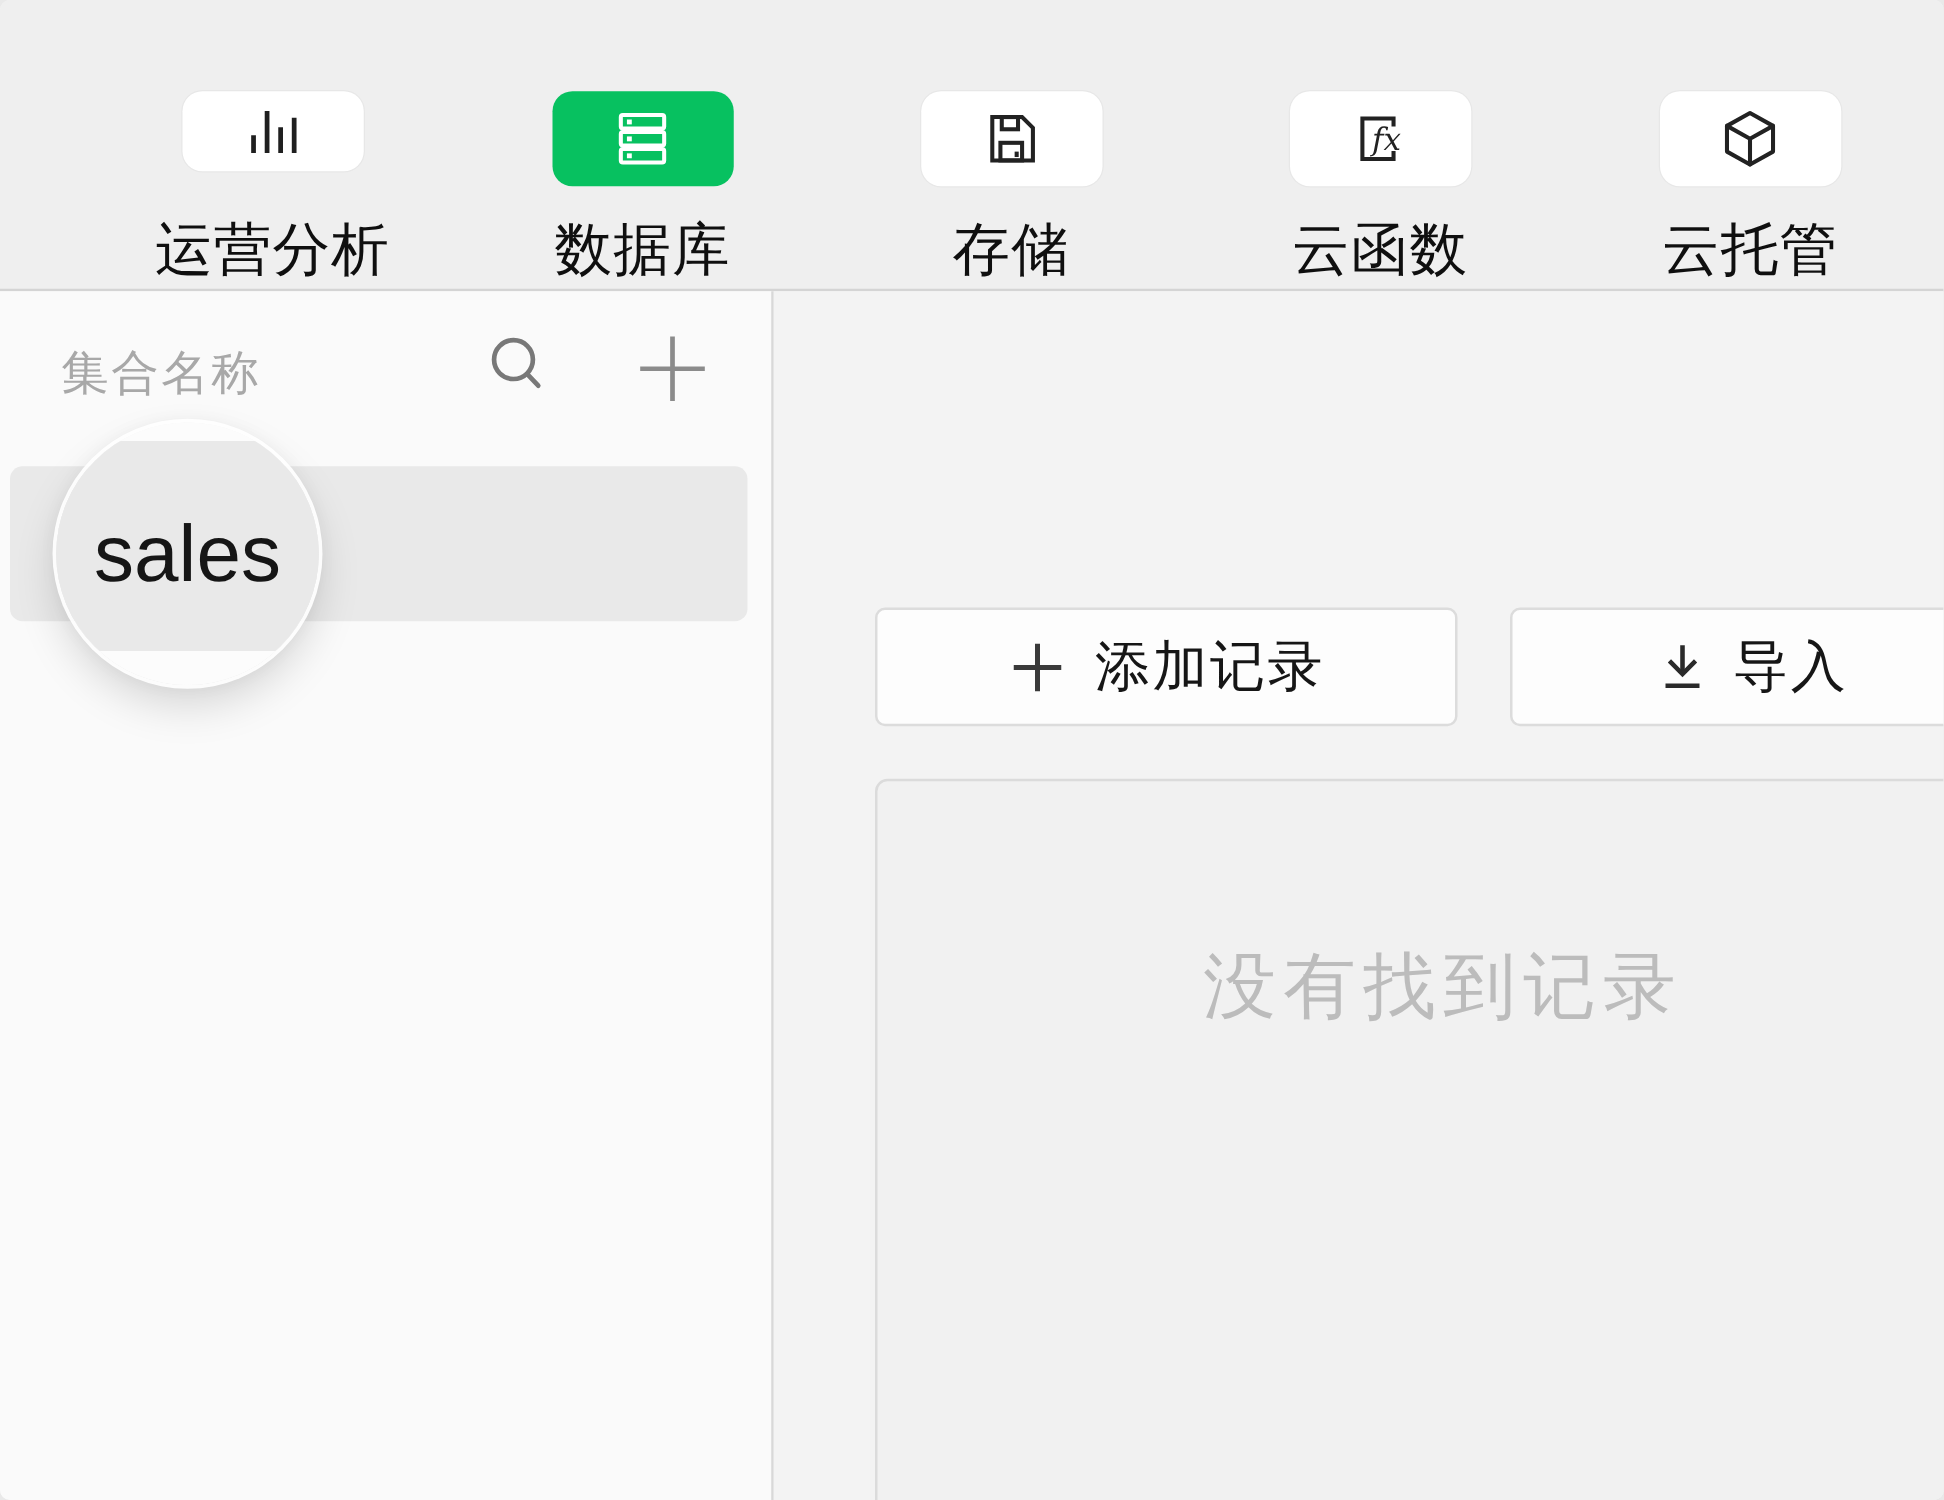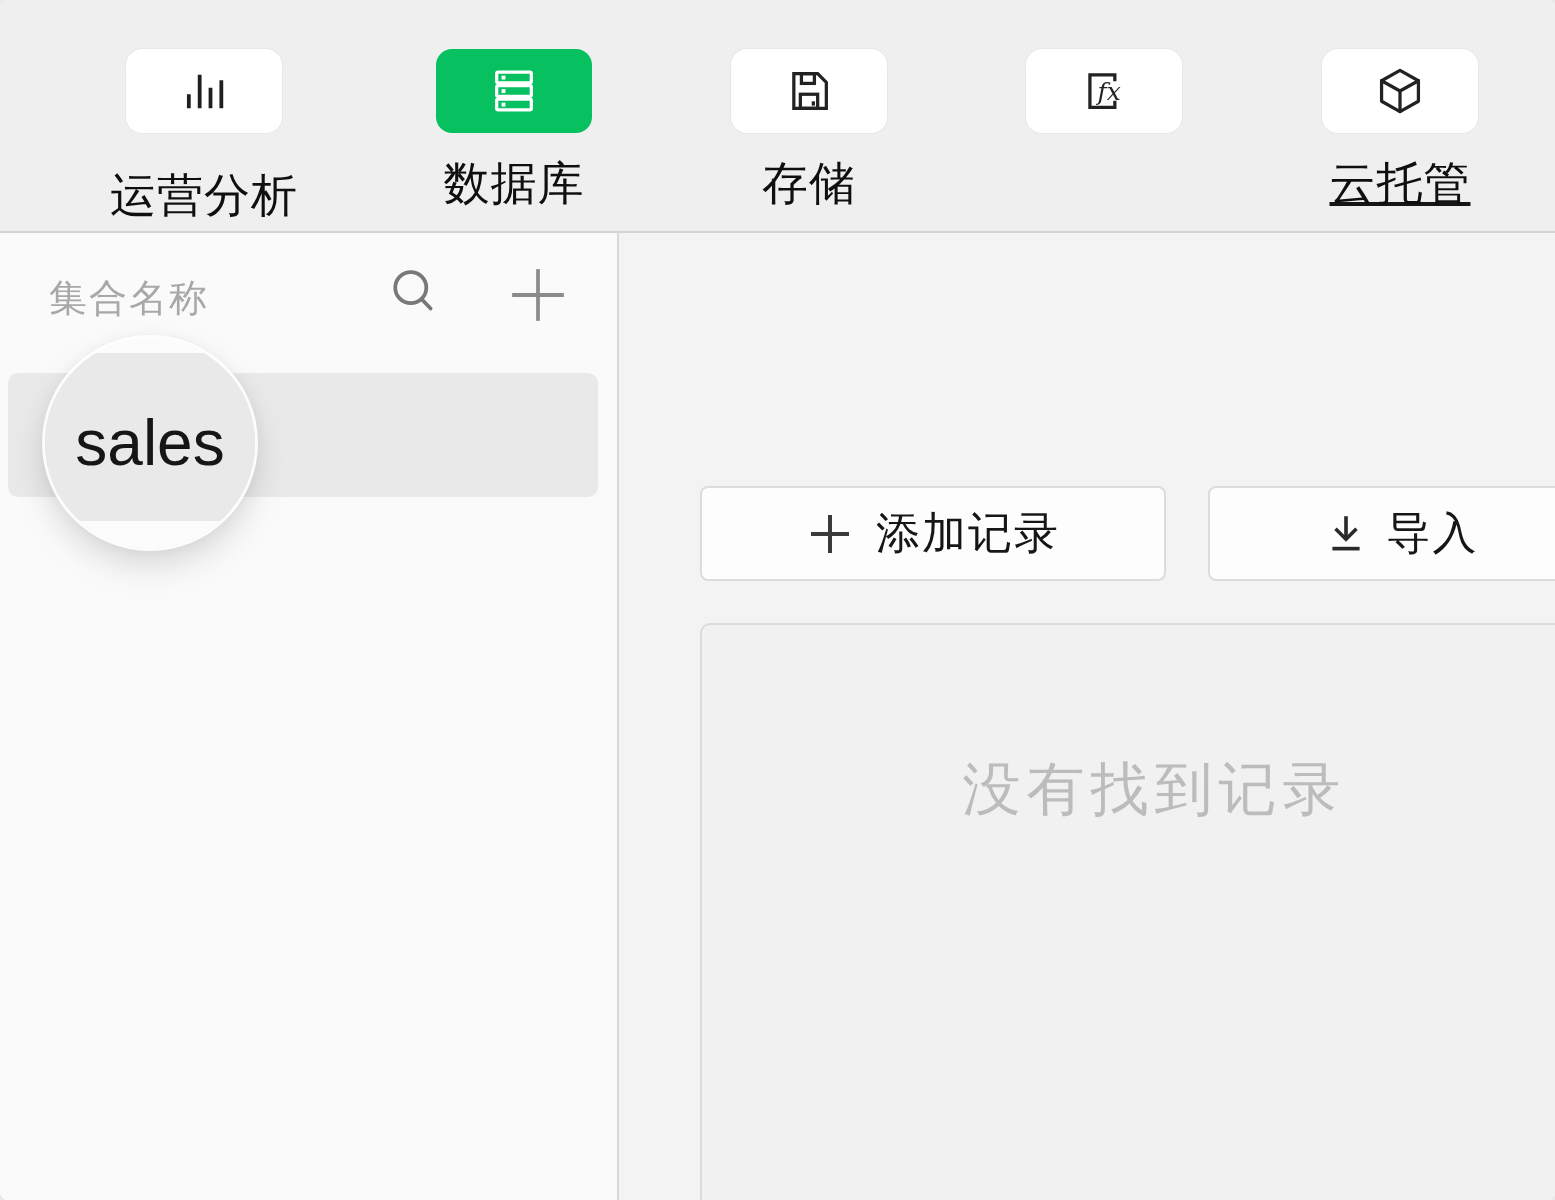--- a/index.html
+++ b/index.html
@@ -13,21 +13,21 @@
   .toolbar{
     position:absolute; left:0; top:0; width:1555px; height:231px;
     background:#efefef; border-bottom:2px solid #d4d4d4;
   }
   .tab{
     position:absolute; top:0; width:260px; height:231px;
     display:flex; flex-direction:column; align-items:center;
     transform:translateX(-50%); cursor:pointer;
   }
   .tab-btn{
-    margin-top:49px; width:156px; height:84px; border-radius:16px;
+    margin-top:73px; width:145px; height:84px; border-radius:16px;
     background:#ffffff; box-shadow:0 0 0 1px rgba(0,0,0,0.03);
     display:flex; align-items:center; justify-content:center;
   }
   .tab-btn.active{ background:#07c160; box-shadow:none; }
   .tab-label{
     margin-top:20px; font-size:46px; font-weight:500; color:#0f0f0f;
     white-space:nowrap; letter-spacing:1px;
   }
   
   .sidebar{
@@ -83,21 +83,21 @@
   }
   svg{ display:block; }
 </style>
 </head>
 <body>
 
 <div id="page">
 
   <div class="toolbar">
 
-    <div class="tab" style="left:204px;gap:12px;">
+    <div class="tab" style="left:218px;gap:12px;">
       <div class="tab-btn">
         <svg width="52" height="52" viewBox="0 0 48 48" fill="none" stroke="#1f1f1f" stroke-width="3.5" stroke-linecap="butt">
           <line x1="10" y1="40" x2="10" y2="27"></line>
           <line x1="20" y1="40" x2="20" y2="9"></line>
           <line x1="30" y1="40" x2="30" y2="21"></line>
           <line x1="40" y1="40" x2="40" y2="14"></line>
         </svg>
       </div>
       <div class="tab-label">运营分析</div>
     </div>
@@ -128,23 +128,24 @@
       <div class="tab-label">数据库</div>
     </div>
 
     <div class="tab" style="left:1104px;">
       <div class="tab-btn">
         <svg width="52" height="52" viewBox="0 0 48 48" fill="none" stroke="#222222" stroke-width="3" stroke-linejoin="miter">
           <path d="M34 15 V9 H11 V39 H34 V33"></path>
           <text x="18" y="32" font-size="23" font-style="italic" font-family="'DejaVu Serif','Liberation Serif',serif" fill="#222222" stroke="none">fx</text>
         </svg>
       </div>
-    </div>
-
-    <div class="tab" style="left:1400px;text-decoration:underline;">
+      <div class="tab-label">云函数</div>
+    </div>
+
+    <div class="tab" style="left:1400px;">
       <div class="tab-btn">
         <svg width="52" height="52" viewBox="0 0 48 48" fill="none" stroke="#222222" stroke-width="3" stroke-linejoin="round" stroke-linecap="round">
           <path d="M24 5 L41 14.5 V33.5 L24 43 L7 33.5 V14.5 Z"></path>
           <path d="M7 14.5 L24 24 L41 14.5"></path>
           <path d="M24 24 V43"></path>
         </svg>
       </div>
       <div class="tab-label">云托管</div>
     </div>
 

